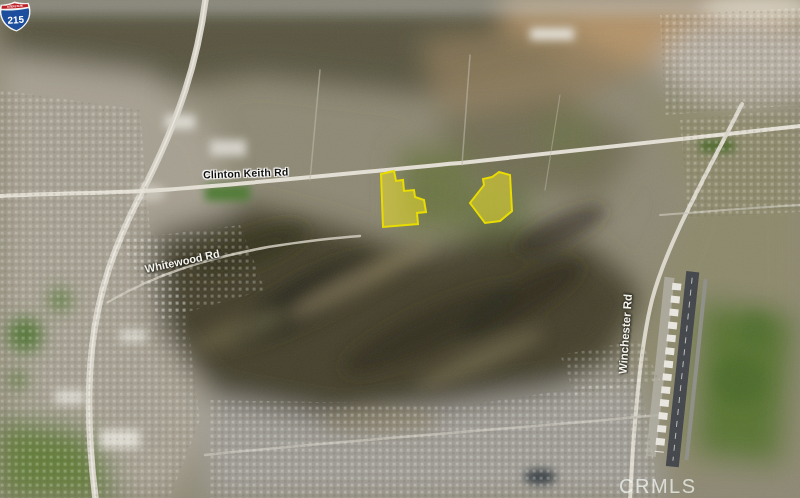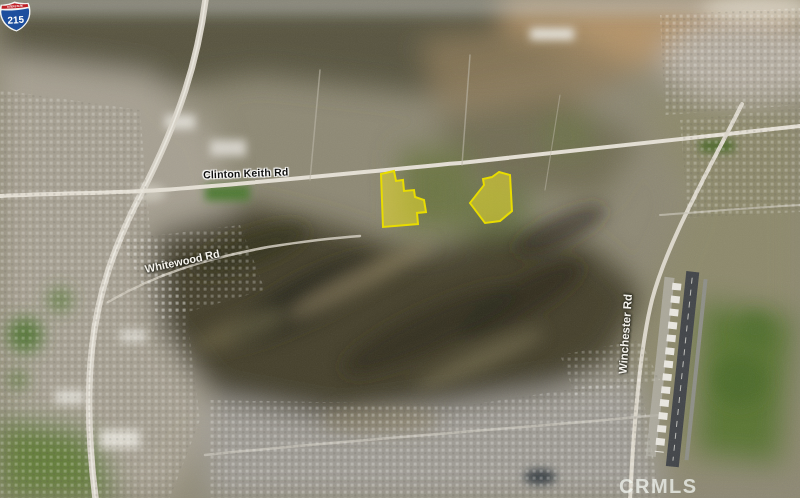--- a/index.html
+++ b/index.html
@@ -18,21 +18,21 @@
   .lbl-light{
     color:#f4f2ec;font-size:11px;
     text-shadow:0 1px 2px rgba(35,35,25,.95),0 0 3px rgba(35,35,25,.85),1px 0 2px rgba(35,35,25,.7);
   }
   .lbl-ck{left:203px;top:168px;transform:rotate(-2deg);}
   .lbl-ww{left:145px;top:264px;transform:rotate(-12deg);transform-origin:left center;}
   .lbl-wc{left:626px;top:334px;transform:translate(-50%,-50%) rotate(-86deg);font-size:11.5px;}
   .shield{position:absolute;left:87px;top:253px;width:31px;height:32px;transform:rotate(-4deg);}
   .watermark{
     position:absolute;left:619px;top:475px;
-    font-size:20px;font-weight:700;letter-spacing:1.5px;
+    font-size:20px;font-weight:400;letter-spacing:1.5px;
     color:rgba(242,246,240,.75);
   }
 </style>
 </head>
 <body>
 
 <div class="stage">
 
   <svg width="800" height="498" viewBox="0 0 800 498">
     <defs>

